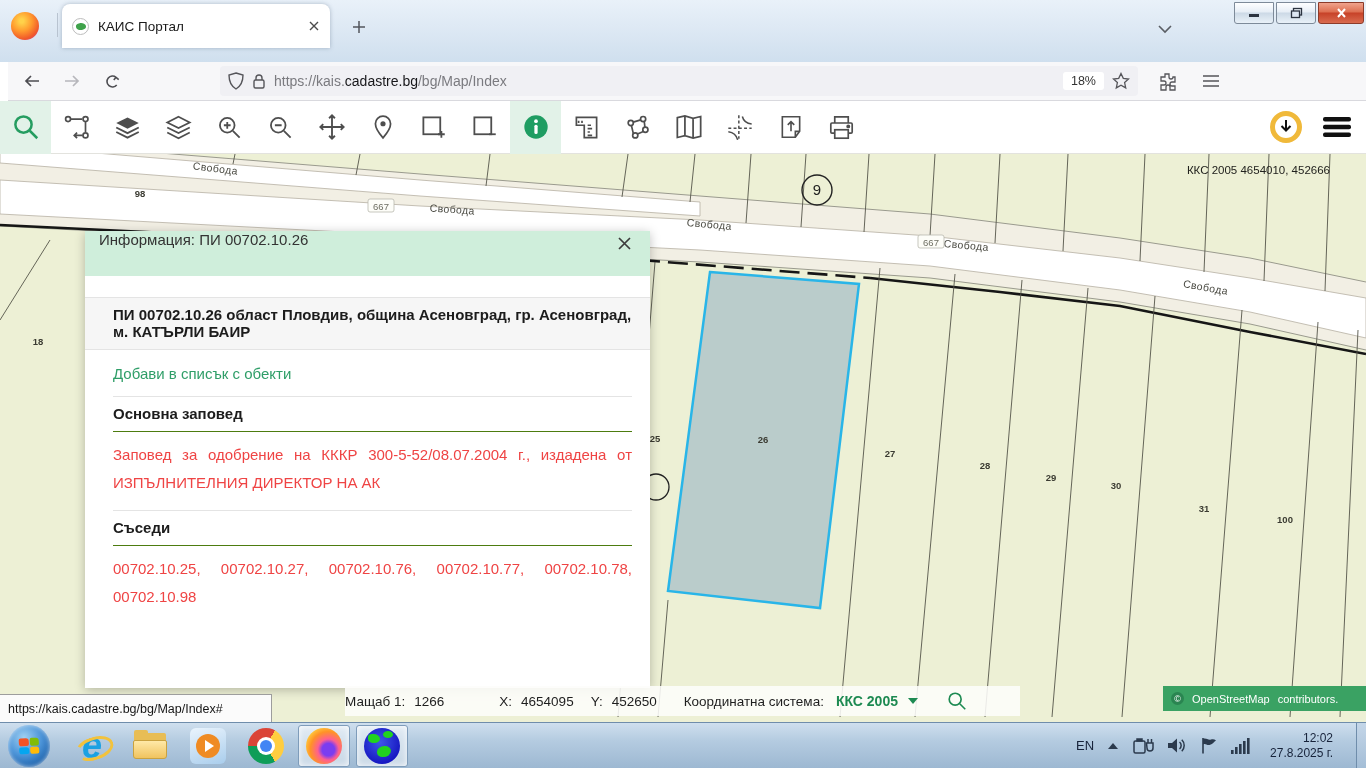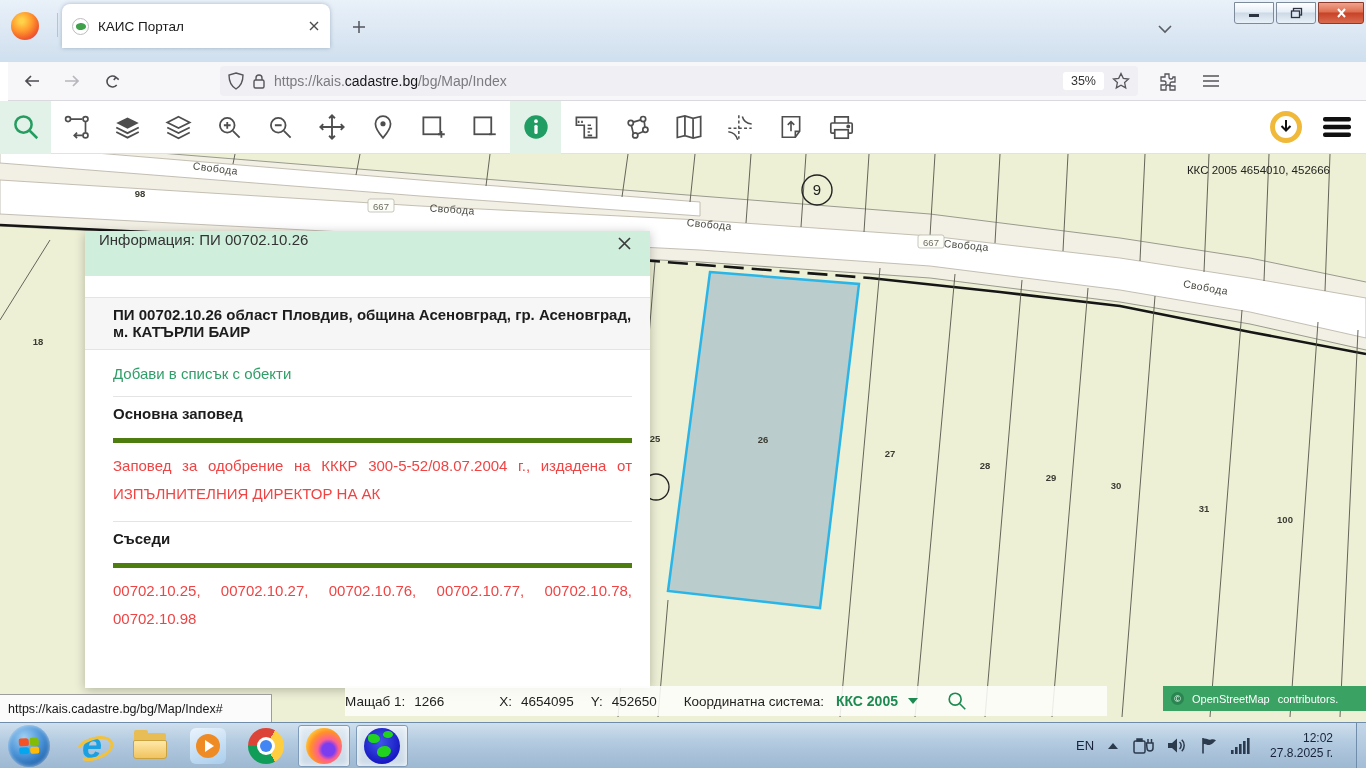--- a/index.html
+++ b/index.html
@@ -66,25 +66,25 @@
     padding:0 14px; }
   .popup-head .ph-title { font-size:15px; color:#333; flex:1 1 auto; }
   .popup-close { width:24px; height:24px; }
   .popup-body { padding:21px 18px 0 28px; }
   .subject { background:#f6f6f6; border-top:1px solid #e4e4e4; border-bottom:1px solid #e4e4e4;
     margin:0 -18px 0 -28px; padding:8px 18px 9px 28px; font-weight:bold; font-size:15px;
     color:#1c1c1c; line-height:17px; }
   .add-link { display:inline-block; margin-top:15px; font-size:15px; color:#2f9e68; text-decoration:none; }
   .details { margin-top:13px; font-size:15px; color:#1c1c1c; line-height:28px; text-align:justify; }
   .psection { border-top:1px solid #e4e4e4; margin-top:13px; padding-top:8px; }
-  .psection h3 { font-size:15px; color:#1c1c1c; padding-bottom:16px; border-bottom:5px solid #4d7c0f; }
+  .psection h3 { font-size:15px; color:#1c1c1c; padding-bottom:9px; border-bottom:1px solid #4d7c0f; }
   .psection p { margin-top:9px; font-size:15px; color:#ef4444; line-height:28px; text-align:justify; }
 
   
-  .statusbar { position:absolute; left:345px; top:686px; height:30px; width:762px;
+  .statusbar { position:absolute; left:345px; top:686px; height:30px; width:675px;
     background:rgba(253,253,250,.88); display:flex; align-items:center; font-size:13.5px; color:#1e1e1e; }
   .statusbar .grp { display:flex; gap:9px; }
   .crs-value { color:#1d8a52; font-weight:bold; font-size:14px; }
   .caret { width:0; height:0; border-left:5px solid transparent; border-right:5px solid transparent;
     border-top:6px solid #1d8a52; margin-left:10px; align-self:center; }
   .sb-search { margin-left:28px; }
   .linktip { position:absolute; left:0; top:694px; width:272px; height:28px; background:#fbfbfb;
     border-top:1px solid #9d9d9d; border-right:1px solid #9d9d9d; display:flex; align-items:center;
     padding-left:8px; font-size:12.5px; color:#161616; }
   .osm { position:absolute; left:1163px; top:686px; width:203px; height:25px; background:#3aa263;
@@ -205,21 +205,21 @@
           <path d="M8 1 L15 3 C15 10 13 14 8 17 C3 14 1 10 1 3 Z" fill="none" stroke="#55555a" stroke-width="1.4"></path>
         </svg>
     </span>
     <span class="icon-btn">
       <svg width="14" height="17" viewBox="0 0 14 17">
           <rect x="2" y="7" width="10" height="8" rx="1.5" fill="none" stroke="#55555a" stroke-width="1.4"></rect>
           <path d="M4 7 V5 a3 3 0 0 1 6 0 V7" fill="none" stroke="#55555a" stroke-width="1.4"></path>
         </svg>
     </span>
     <span class="url-text"><span>https://kais.</span><b>cadastre.bg</b><span>/bg/Map/Index</span></span>
-    <span class="zoom-badge">35%</span>
+    <span class="zoom-badge">18%</span>
     <span class="icon-btn">
       <svg width="18" height="18" viewBox="0 0 18 18">
           <path d="M9 1.5 L11.3 6.4 L16.5 7 L12.6 10.6 L13.7 15.9 L9 13.2 L4.3 15.9 L5.4 10.6 L1.5 7 L6.7 6.4 Z" fill="none" stroke="#55555a" stroke-width="1.3"></path>
         </svg>
     </span>
   </div>
   <span class="ext-ic icon-btn">
     <svg width="19" height="19" viewBox="0 0 19 19">
         <path d="M7 2 h4 v3 a2 2 0 0 0 4 0 v-0 h2 v5 h-3 a2 2 0 0 0 0 4 h3 v4 h-5 v-3 a2 2 0 0 0 -4 0 v3 H3 v-5 h3 a2 2 0 0 0 0 -4 H3 V5 h4 Z" fill="none" stroke="#55555a" stroke-width="1.3"></path>
       </svg>

